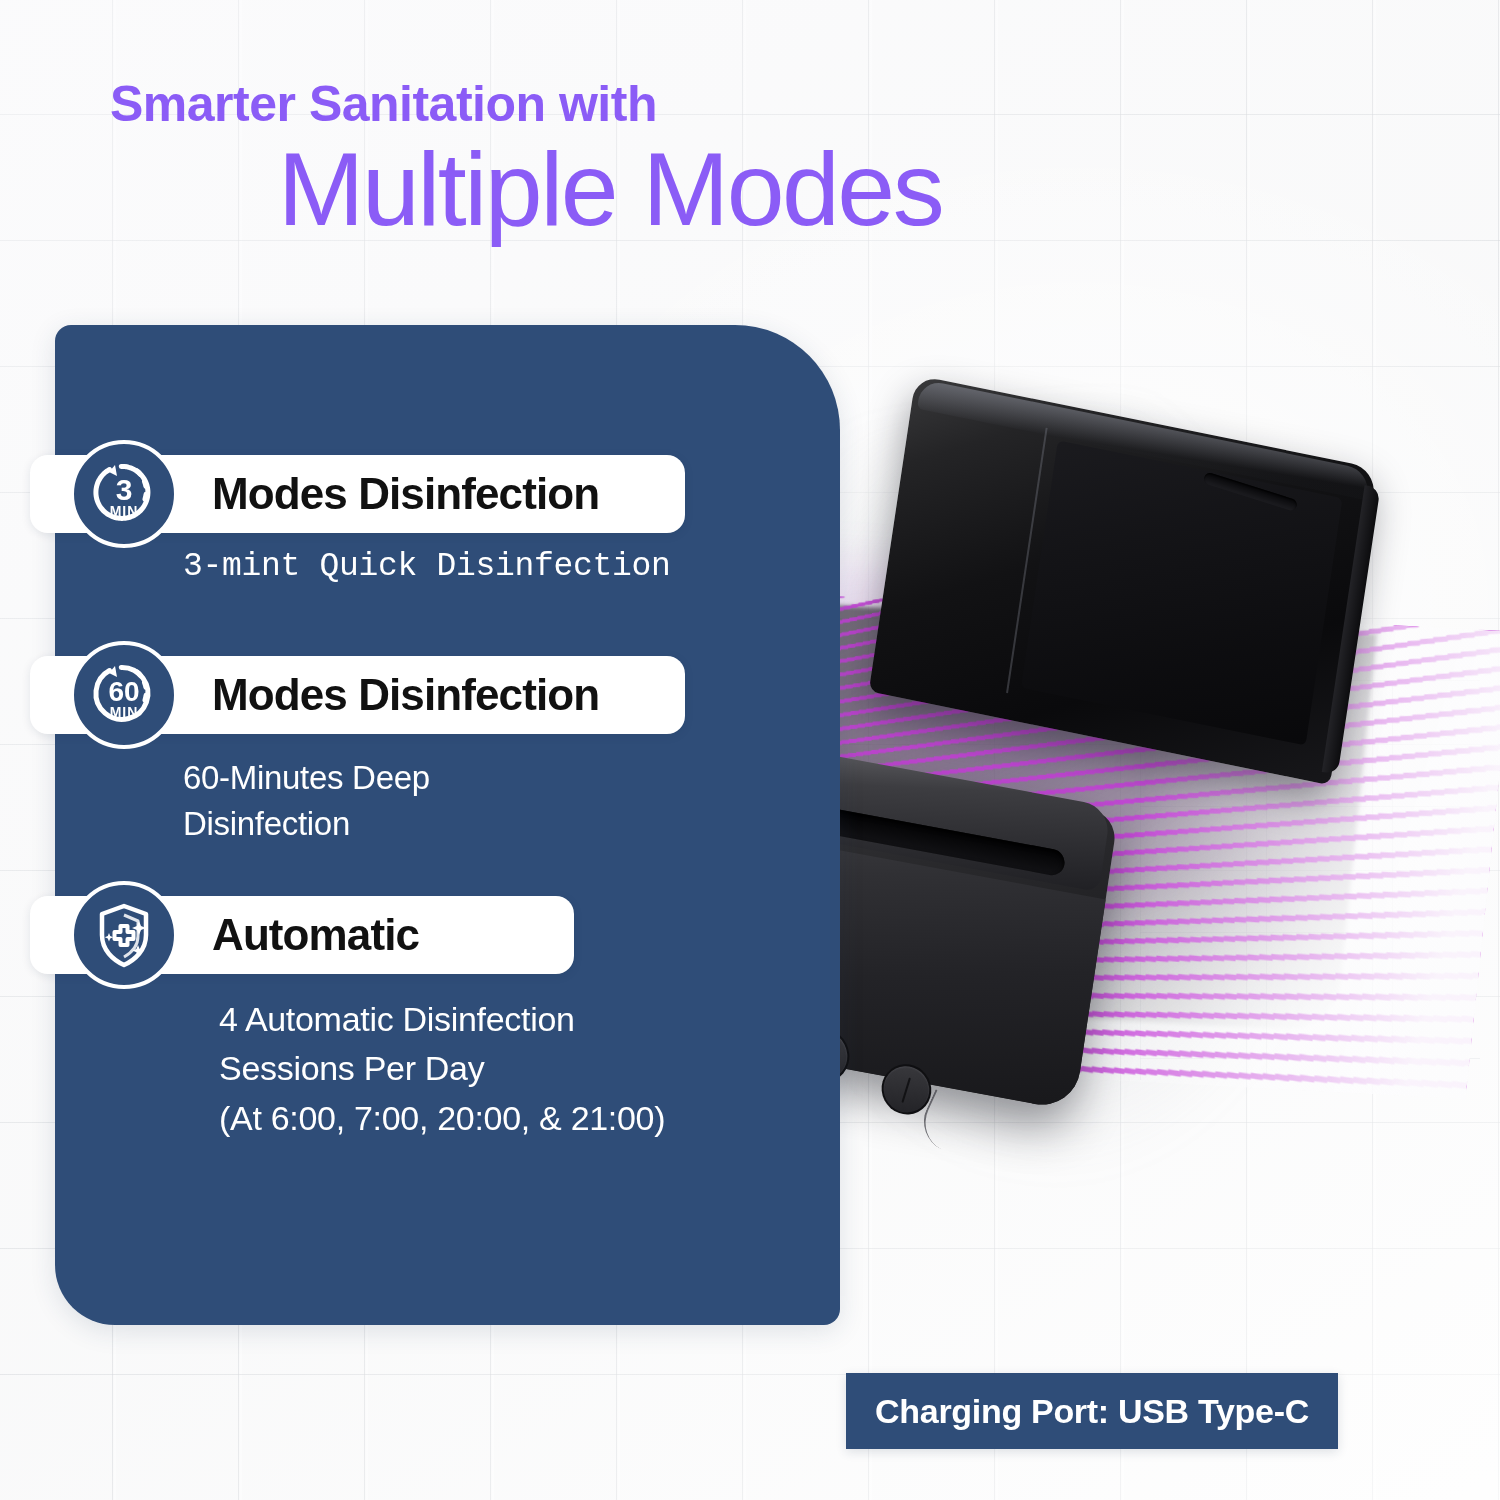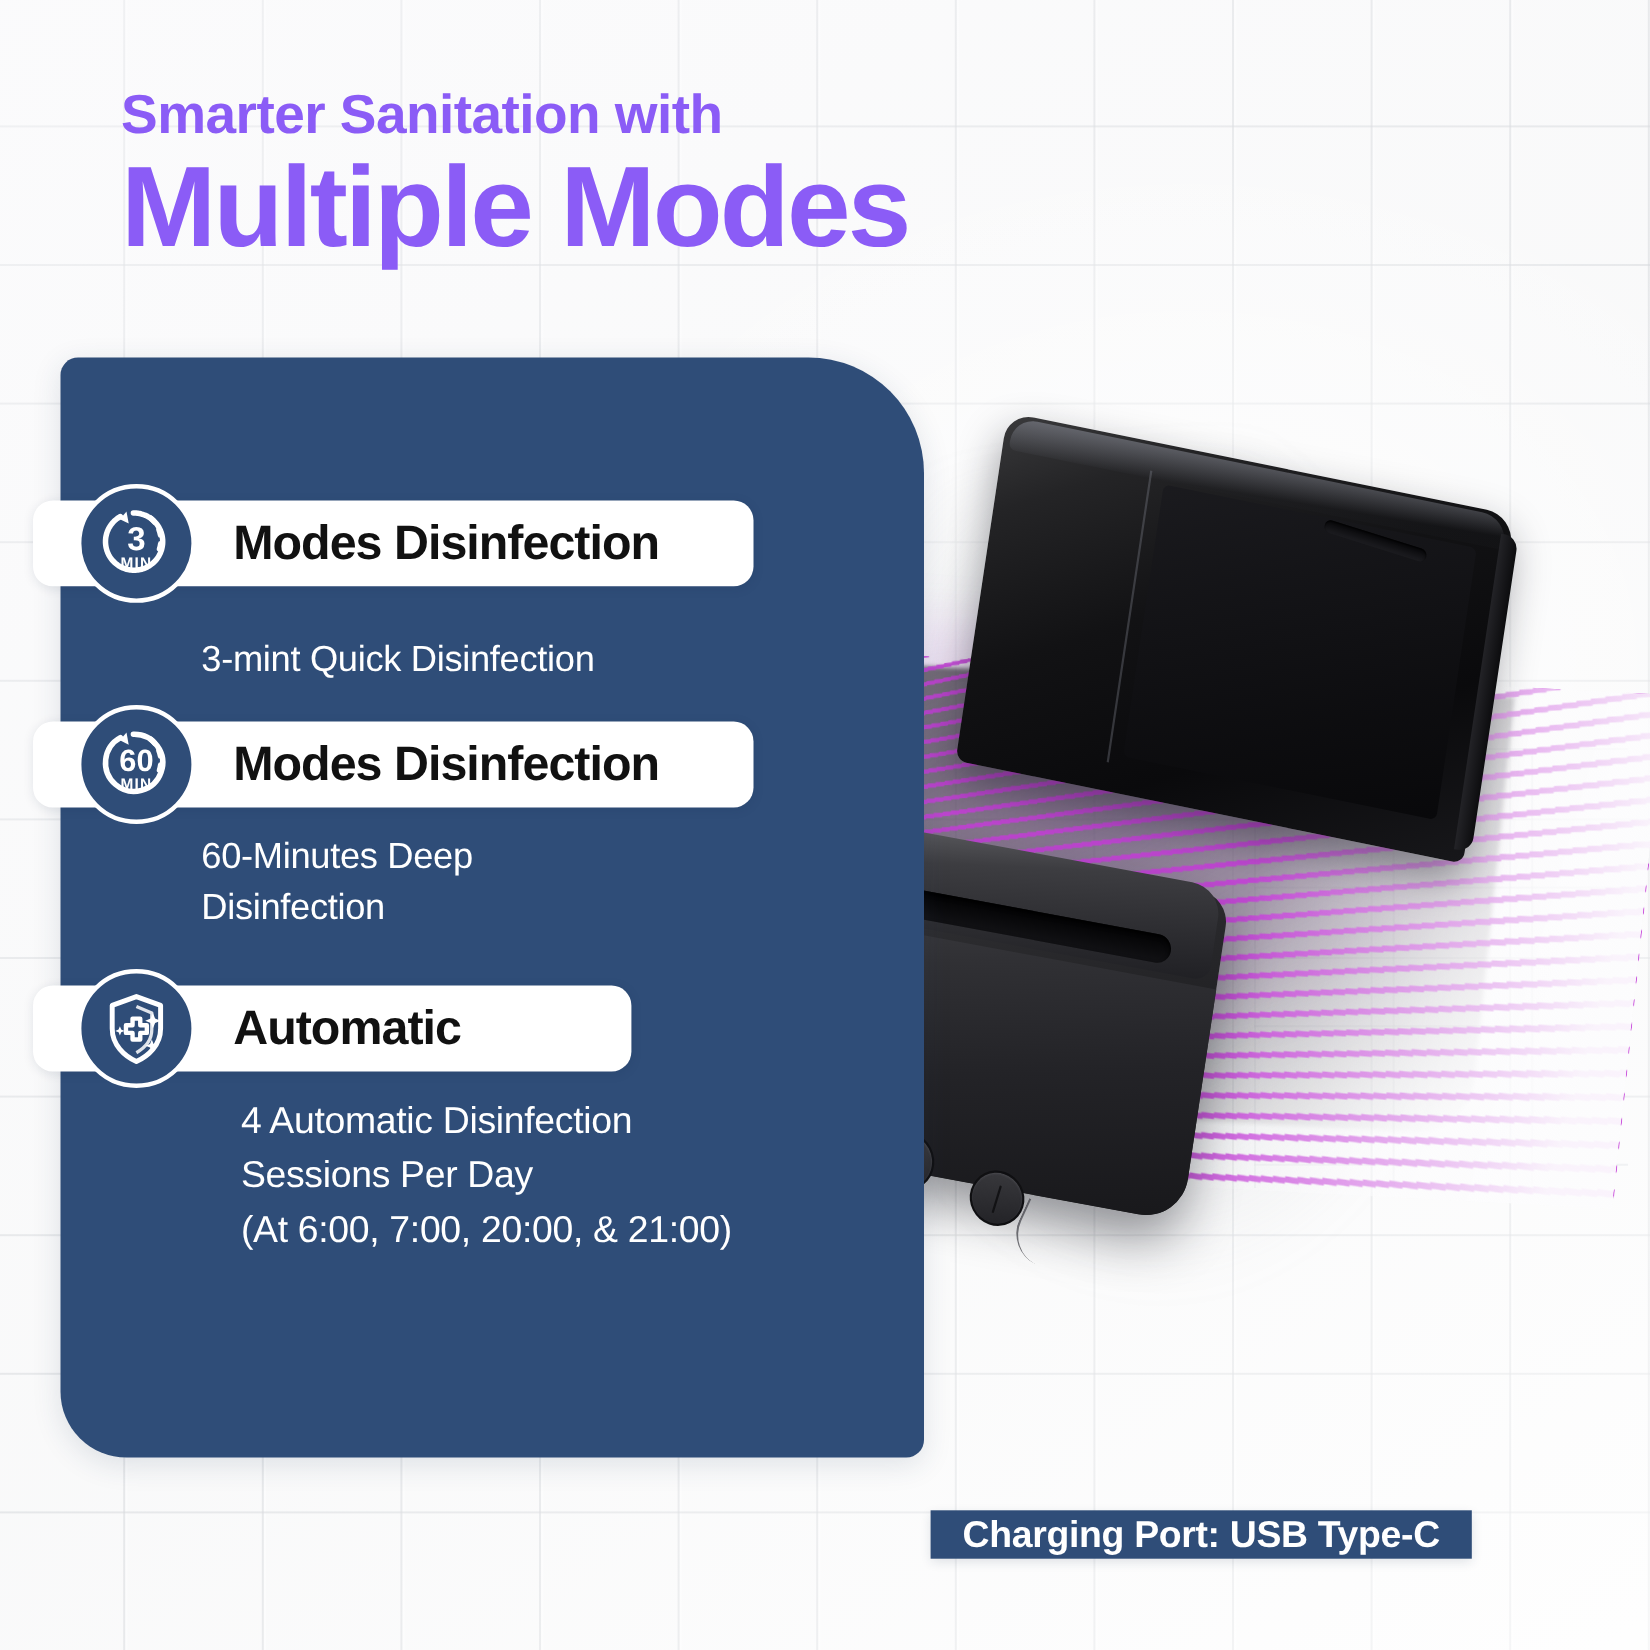--- a/index.html
+++ b/index.html
@@ -46,25 +46,26 @@
   }
   .headline .line1 {
     font-size:50px;
     font-weight:bold;
     letter-spacing:-0.5px;
     line-height:1.06;
     white-space:nowrap;
   }
   .headline .line2 {
     font-size:104px;
-    font-weight:bold;
+    font-weight:normal;
     letter-spacing:-2.5px;
     line-height:1.0;
     margin-top:6px;
     white-space:nowrap;
+    text-align:center;
   }
 
   
   .panel {
     position:absolute;
     left:55px; top:325px;
     width:785px; height:1000px;
     background:#2f4d78;
     border-radius:16px 105px 16px 60px;
     box-shadow:0 6px 26px rgba(40,60,90,0.13);
@@ -116,29 +117,29 @@
   
   .desc {
     position:absolute;
     left:183px;
     color:#ffffff;
     font-size:33px;
     line-height:1.38;
     letter-spacing:-0.3px;
     white-space:pre-line;
   }
-  .desc-1 { top:576px; }
+  .desc-1 { top:544px;font-family:Liberation Mono, monospace; }
   .desc-2 { top:755px; }
   .desc-3 { top:995px; font-size:34px; line-height:1.45;margin-left:36px; }
 
   
   .port-badge {
     position:absolute;
     left:846px; top:1373px;
-    width:492px; height:44px;
+    width:492px; height:76px;
     background:#2f4d78;
     display:flex;
     align-items:center;
     justify-content:center;
     color:#ffffff;
     font-size:34px;
     font-weight:bold;
     letter-spacing:-0.3px;
     box-shadow:0 3px 10px rgba(30,50,80,0.14);
   }

